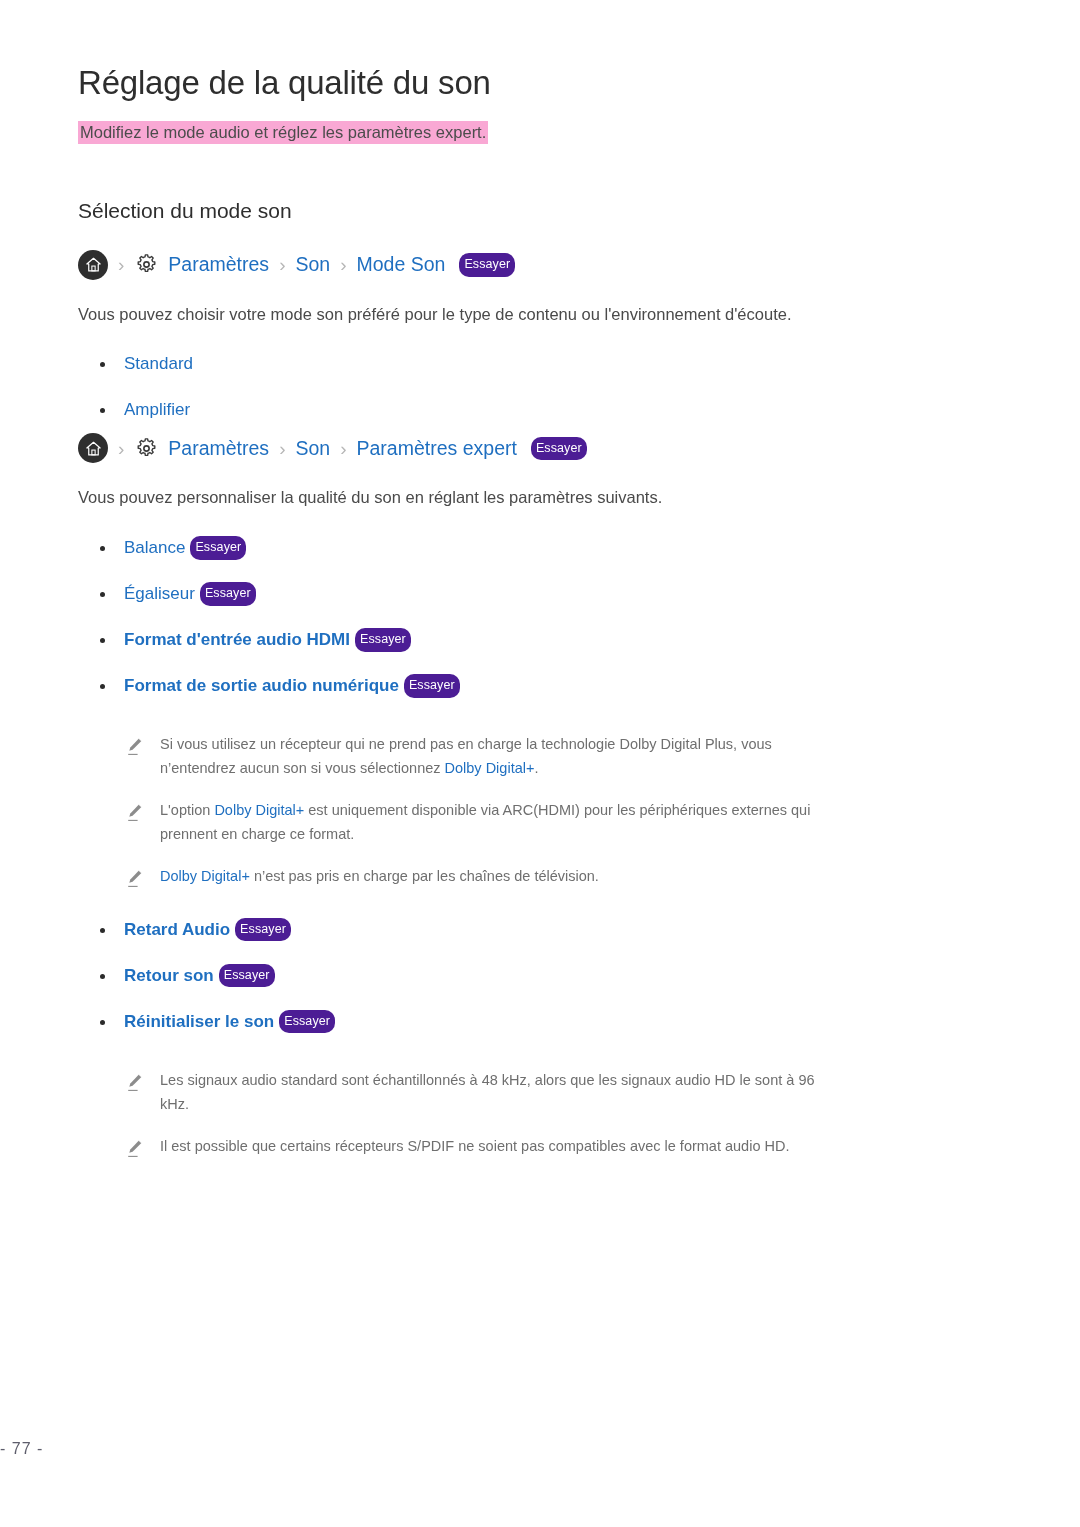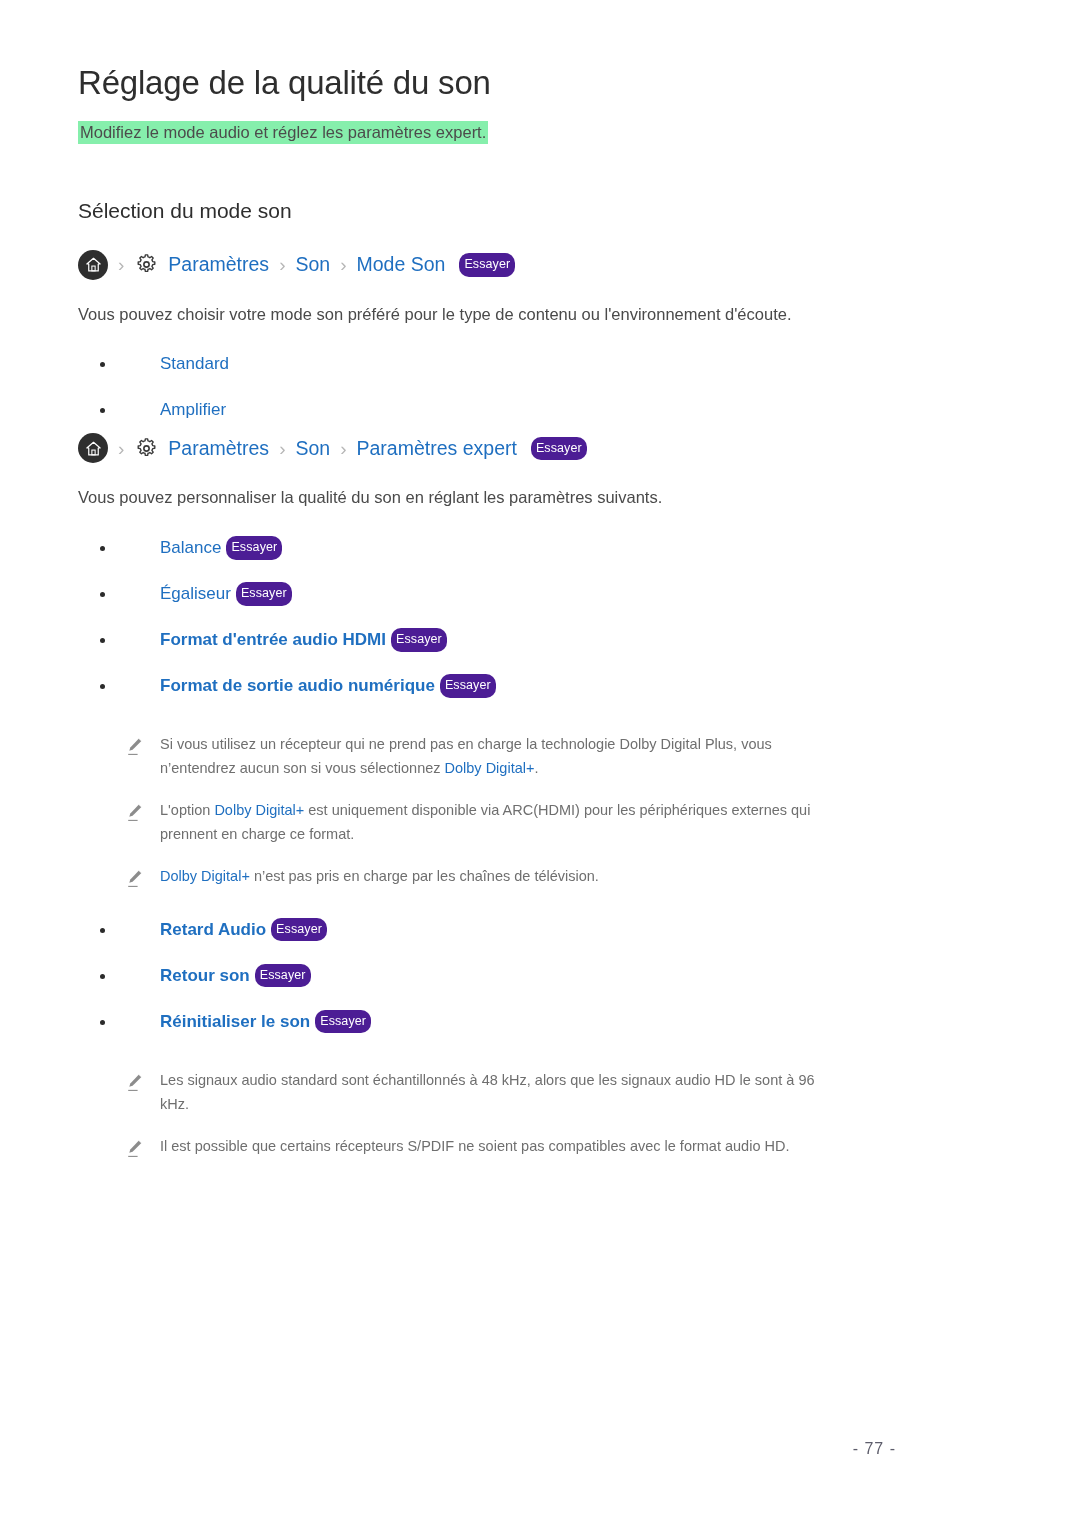--- a/index.html
+++ b/index.html
@@ -32,21 +32,21 @@
     margin: 0 0 16px 0;
     line-height: 1.25;
   }
   .doc-subtitle-wrap {
     margin: 0 0 52px 0;
   }
   .doc-subtitle {
     display: inline;
     font-size: 16.5px;
     color: #4c4c4c;
-    background: #86efac;
+    background: #f9a8d4;
     line-height: 1.6;
     padding: 2px 2px 3px 2px;
     box-decoration-break: clone;
     -webkit-box-decoration-break: clone;
   }
 
   
   .section-heading {
     font-size: 21px;
     font-weight: 400;
@@ -139,21 +139,21 @@
   ul.bullets > li::before {
     content: "";
     position: absolute;
     left: 22px;
     top: 21px;
     width: 5px;
     height: 5px;
     border-radius: 50%;
     background: #2b2b2b;
   }
-  .item-label { white-space: nowrap; margin-left: 36px; }
+  .item-label { white-space: nowrap; }
   li.em .item-label { font-weight: 600; }
 
   
   .note {
     display: flex;
     gap: 17px;
     padding-left: 48px;
     margin: 6px 0 18px 0;
     align-items: flex-start;
   }
@@ -173,21 +173,21 @@
     color: #1f6fc0;
     font-weight: 400;
   }
 
   
   .page-footer {
     position: absolute;
     left: 0;
     right: 8px;
     top: 1440px;
-    text-align: right;
+    text-align: left;
     font-size: 16px;
     color: #5d5d6b;
     letter-spacing: 1px;
   }
   .spacer-md { height: 18px; }
 </style>
 </head>
 <body>
 
 <div class="page">

